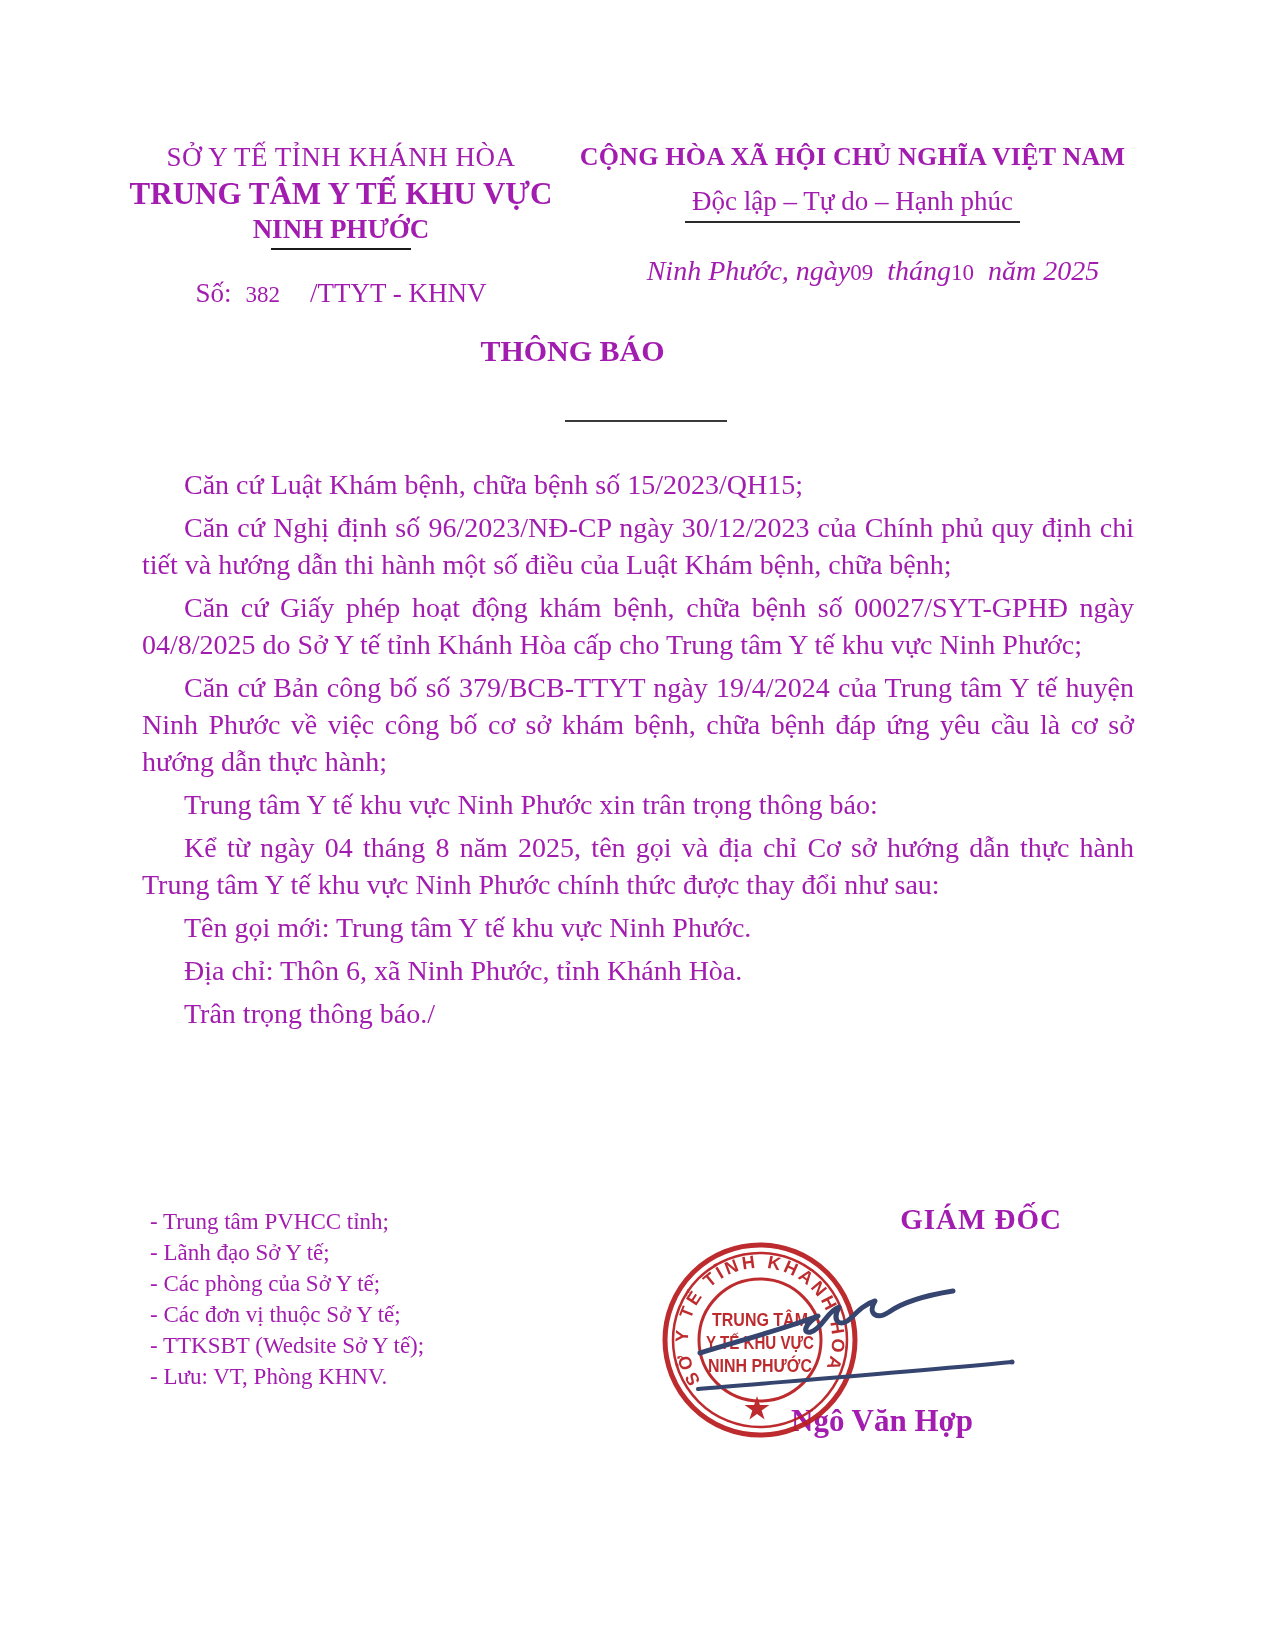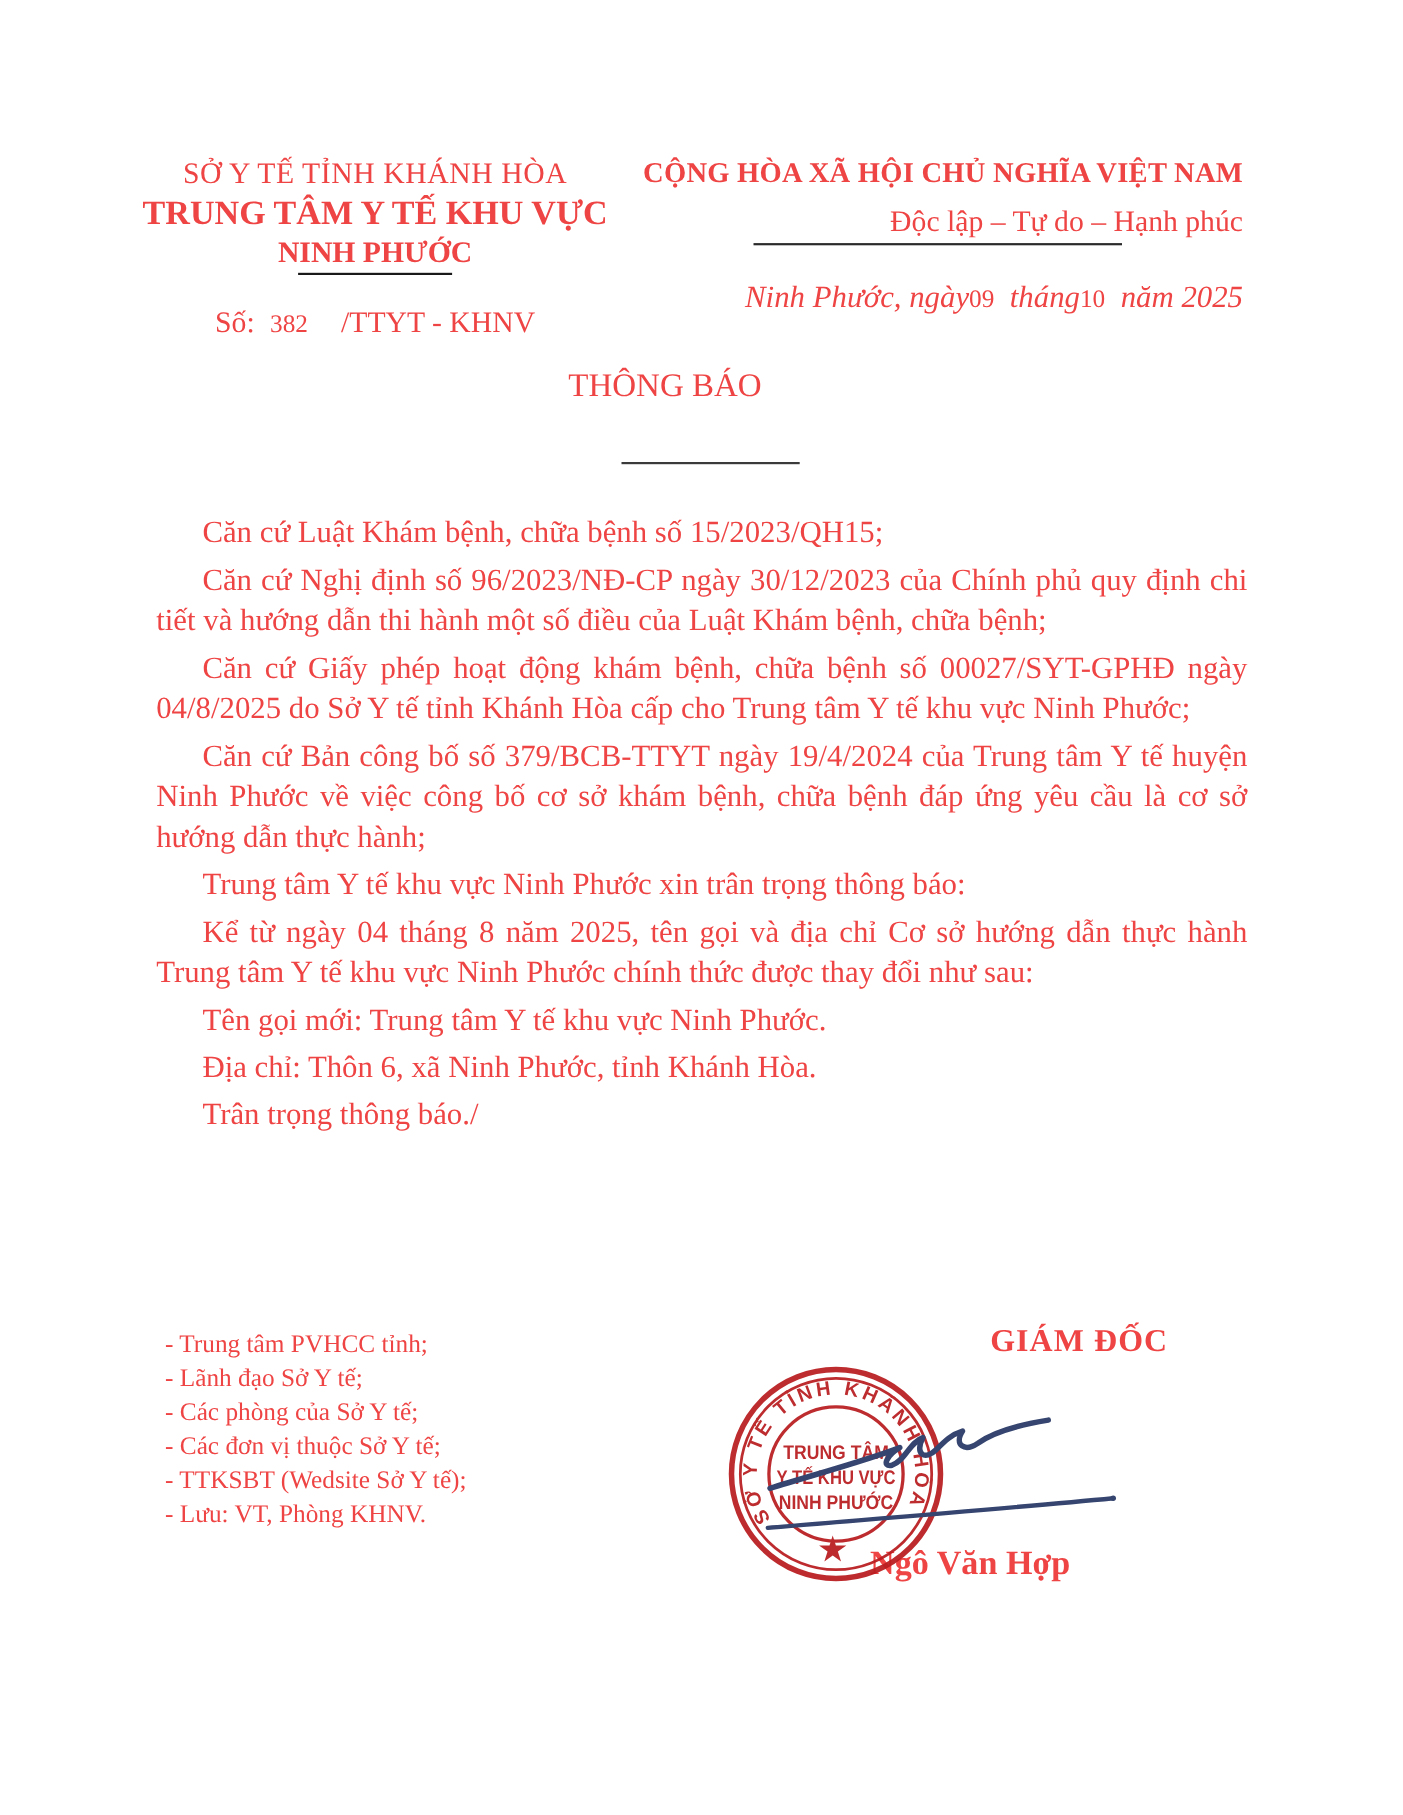--- a/index.html
+++ b/index.html
@@ -1,41 +1,41 @@
 <!DOCTYPE html>
 <html><head>
 <meta charset="utf-8">
 <style>
   html,body { margin:0; padding:0; background:#ffffff; }
   .page {
     position:relative; width:1275px; height:1650px; background:#ffffff;
-    font-family:"Liberation Serif","DejaVu Serif",serif; color:#ef4444;
+    font-family:"Liberation Serif","DejaVu Serif",serif; color:#a21caf;
     overflow:hidden;
   }
   .abs { position:absolute; }
 
   
   .hdr-left  { left:126px; top:142px; width:430px; text-align:center; }
   .hdr-left .l1 { font-size:27px; letter-spacing:0.5px; }
   .hdr-left .l2 { font-size:31px; font-weight:bold; margin-top:3px; }
   .hdr-left .l3 { font-size:27px; font-weight:bold; margin-top:2px; }
   .hdr-left .rule { width:140px; border-top:2px solid #1a1a1a; margin:3px auto 0; }
   .so-line { margin-top:28px; font-size:27px; }
   .so-line .num { font-size:23px; margin:0 30px 0 14px; }
 
-  .hdr-right { left:575px; top:142px; width:555px; text-align:right; }
+  .hdr-right { left:575px; top:142px; width:555px; text-align:center; }
   .hdr-right .l1 { font-size:26px; font-weight:bold; letter-spacing:0.2px; }
   .hdr-right .l2 { font-size:27px; font-weight:normal; margin-top:14px; }
   .hdr-right .rule { width:335px; border-top:2.5px solid #2a2a2a; margin:4px auto 0; }
   .date-line { margin-top:32px; padding-left:41px; font-style:italic; font-size:28px; }
   .date-line .num { font-style:normal; font-size:23px; margin-right:14px; }
 
   
   .title-main { left:0; top:334px; width:1145px; text-align:center;
-                font-weight:normal; font-size:30px;padding-left:32px; }
+                font-weight:bold; font-size:30px; }
   .title-sub  { left:0; top:371px; width:1262px; text-align:center;
                 font-weight:bold; font-size:29px; }
   .title-rule { left:565px; top:420px; width:162px; border-top:2.5px solid #3a3a3a; }
 
   
   .body-text { left:142px; top:466px; width:992px; font-size:28px;
                line-height:37px; text-align:justify; }
   .body-text p { margin:0 0 6px 0; text-indent:42px; }
 
   

